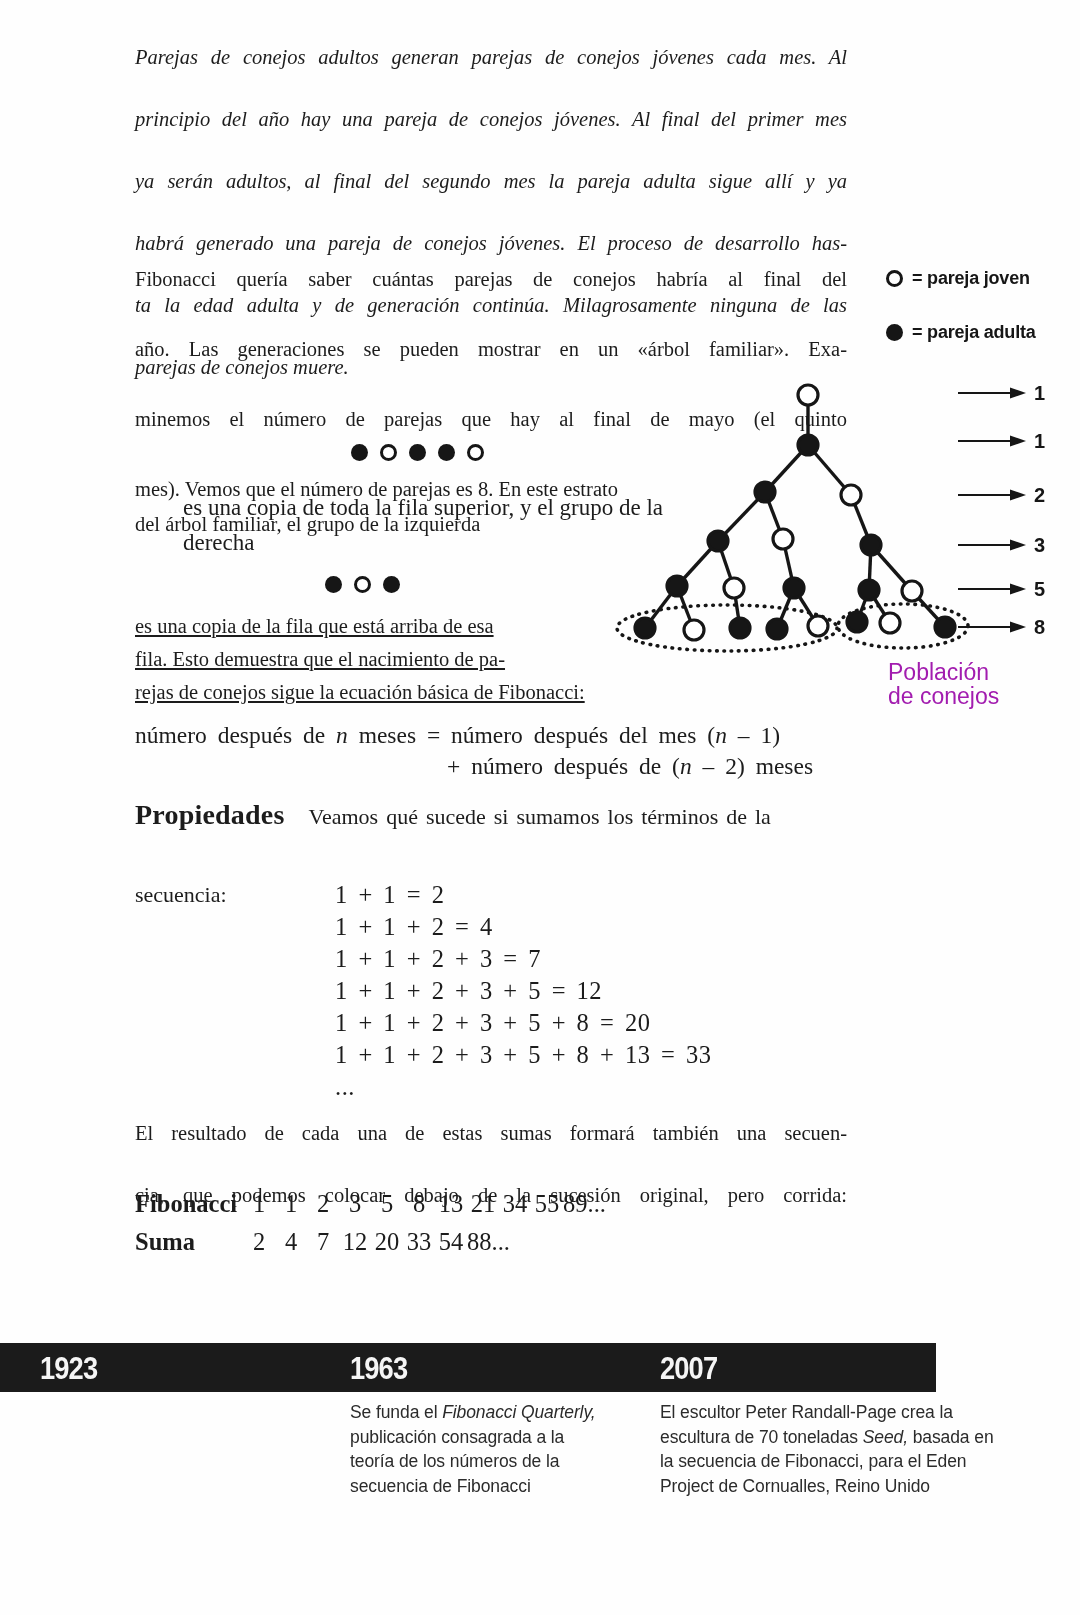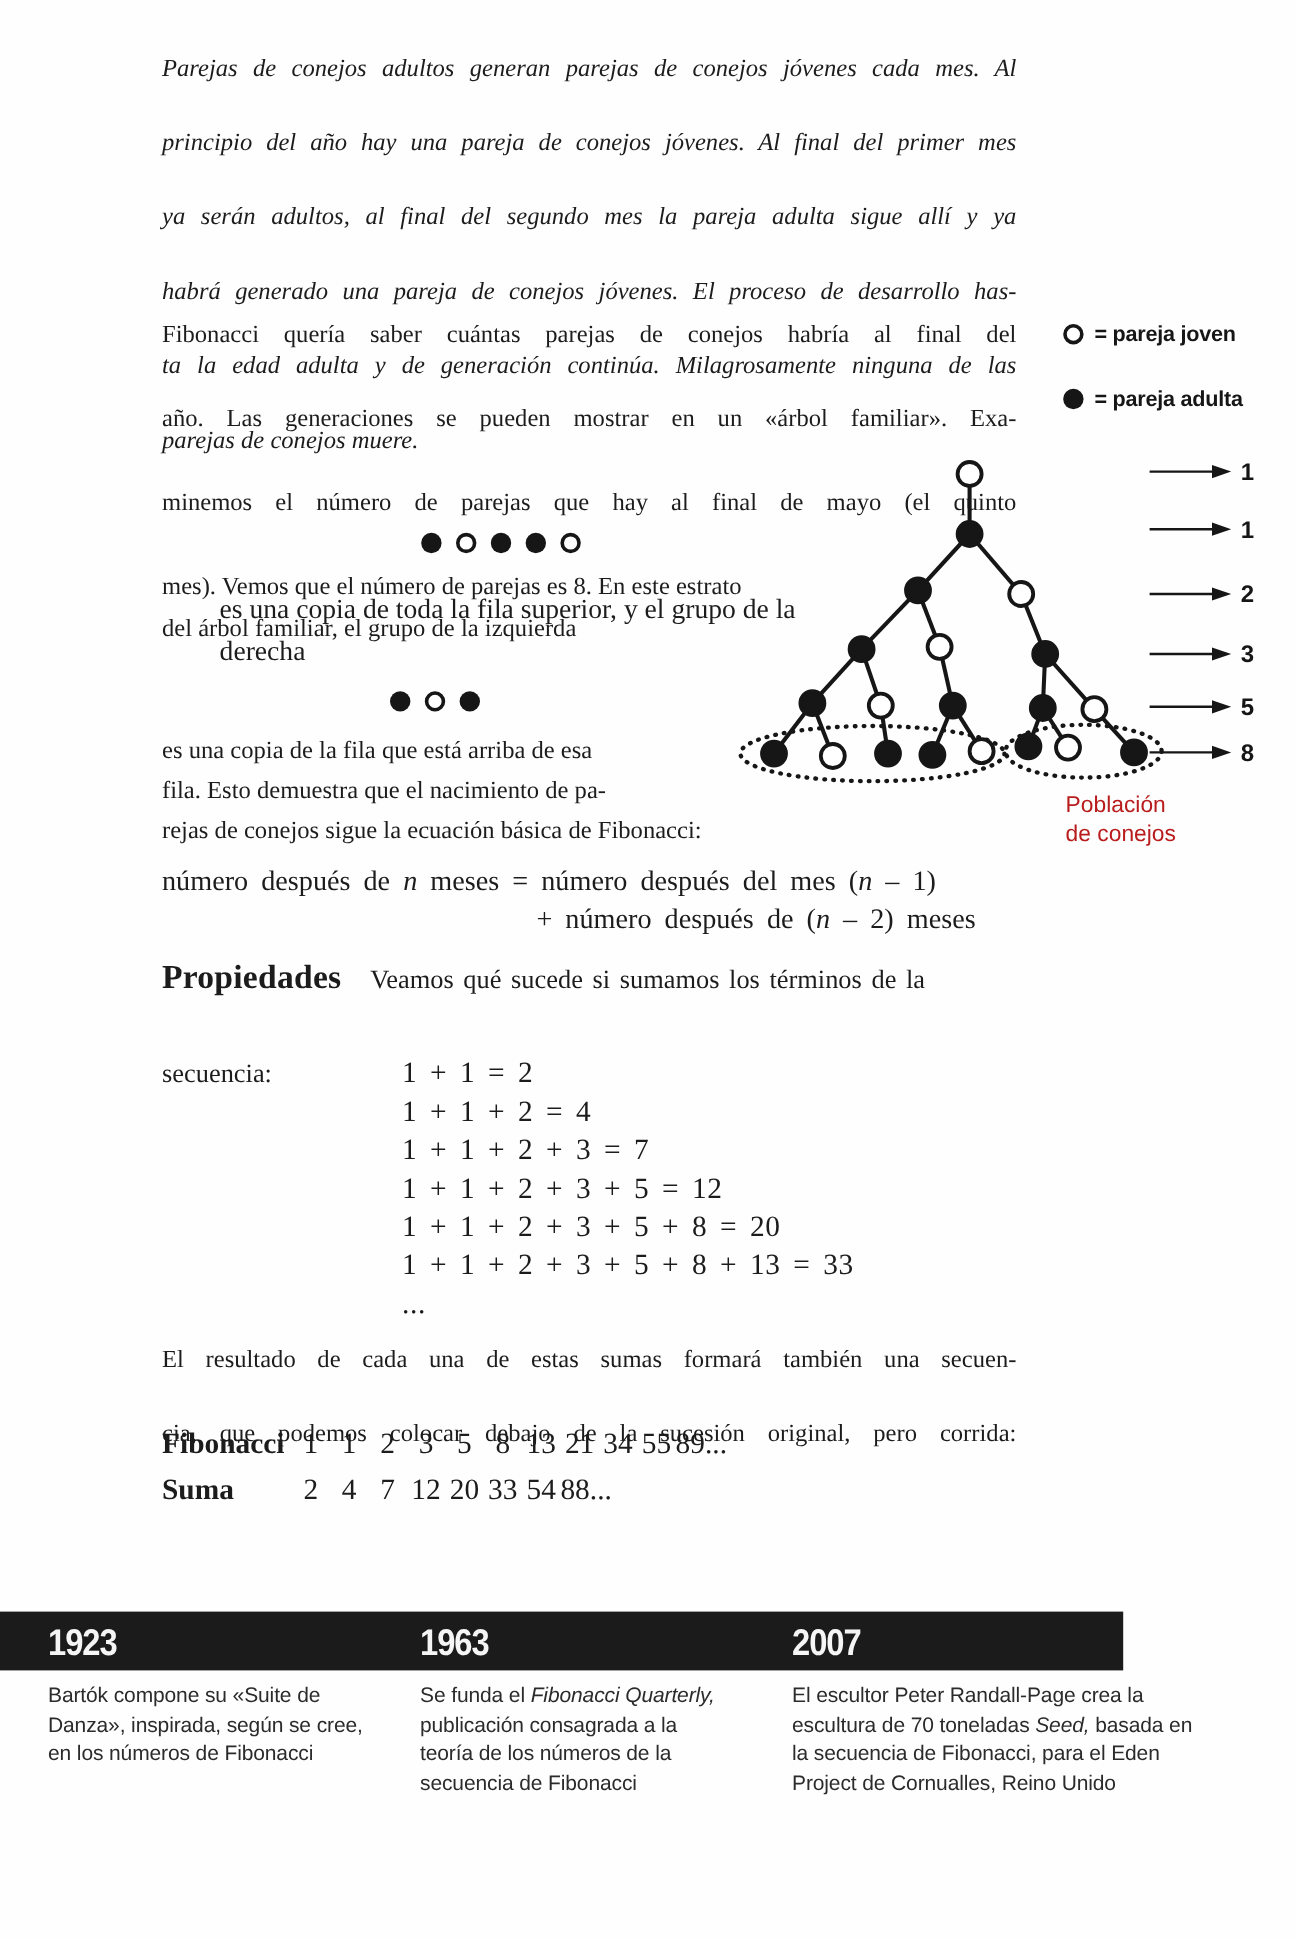--- a/index.html
+++ b/index.html
@@ -6,21 +6,21 @@
   .page{
     position:relative;width:1080px;height:1615px;background:#fefefe;
     margin:0 auto;overflow:hidden;
     font-family:"Liberation Serif",serif;color:#1c1c1c;
   }
   
   .abs{position:absolute;}
   .intro{left:135px;top:42px;width:712px;font-style:italic;font-size:20.5px;line-height:31px;}
   .para-fib{left:135px;top:262px;width:712px;font-size:20.5px;line-height:35px;}
   .copy-top{left:135px;top:490px;width:600px;font-size:23px;line-height:35px;margin-left:48px;}
-  .copy-bottom{left:135px;top:610px;width:600px;font-size:20.5px;line-height:33px;}
+  .copy-bottom{left:135px;top:610px;width:600px;font-size:20.5px;line-height:33px;text-decoration:underline;}
   .result{left:135px;top:1118px;width:712px;font-size:20.5px;line-height:31px;}
   .ln{white-space:nowrap;}
   
   .j-not-last .ln:not(:last-child),
   .j-first3 .ln:nth-child(-n+3),
   .j-all .ln{text-align:justify;white-space:normal;}
   .j-not-last .ln:not(:last-child)::after,
   .j-first3 .ln:nth-child(-n+3)::after,
   .j-all .ln::after{content:"";display:inline-block;width:100%;height:0;}
   
@@ -47,21 +47,21 @@
   .sums{left:335px;top:879px;font-size:24.5px;line-height:32px;
         word-spacing:4px;letter-spacing:0.5px;}
   
   .seq-table{left:135px;top:1190px;font-size:24.5px;}
   .trow{height:38px;white-space:nowrap;}
   .tlabel{display:inline-block;width:108px;font-weight:bold;}
   .tcell{display:inline-block;width:32px;text-align:center;}
   
   .tree-svg{left:590px;top:365px;}
   .fig-caption{left:888px;top:660px;font-family:"Liberation Sans",sans-serif;
-               font-size:19px;line-height:24px;color:#b91c1c;}
+               font-size:23px;line-height:24px;color:#a21caf;}
   
   .tl-bar{left:0;top:1343px;width:936px;height:49px;background:#1b1b1b;}
   .tl-year{position:absolute;top:8px;color:#f5f5f5;
            font-family:"Liberation Sans",sans-serif;font-weight:bold;font-size:31px;
            letter-spacing:-1px;transform:scaleX(0.88);transform-origin:0 50%;}
   .tl-year.y1{left:40px;} .tl-year.y2{left:350px;} .tl-year.y3{left:660px;}
   .tl-text{position:absolute;top:1400px;font-family:"Liberation Sans",sans-serif;
            font-size:17.5px;line-height:24.5px;color:#2b2b2b;letter-spacing:-0.1px;}
   .tl-text .ln{white-space:nowrap;}
   .tl-text.t1{left:40px;width:300px;}
@@ -219,25 +219,20 @@
   <div class="abs seq-table" id="seq-table">
       <div class="trow"><span class="tlabel">Fibonacci</span><span class="tcell">1</span><span class="tcell">1</span><span class="tcell">2</span><span class="tcell">3</span><span class="tcell">5</span><span class="tcell">8</span><span class="tcell">13</span><span class="tcell">21</span><span class="tcell">34</span><span class="tcell">55</span><span class="tcell">89...</span></div>
       <div class="trow"><span class="tlabel">Suma</span><span class="tcell">2</span><span class="tcell">4</span><span class="tcell">7</span><span class="tcell">12</span><span class="tcell">20</span><span class="tcell">33</span><span class="tcell">54</span><span class="tcell">88...</span></div>
     </div>
 
   <div class="abs tl-bar">
     <span class="tl-year y1">1923</span>
     <span class="tl-year y2">1963</span>
     <span class="tl-year y3">2007</span>
   </div>
-  <div class="tl-text t1">
-      <div class="ln"><span>Bartók compone su «Suite de</span></div>
-      <div class="ln"><span>Danza», inspirada, según se cree,</span></div>
-      <div class="ln"><span>en los números de Fibonacci</span></div>
-    </div>
   <div class="tl-text t2">
       <div class="ln"><span>Se funda el </span><i>Fibonacci Quarterly,</i></div>
       <div class="ln"><span>publicación consagrada a la</span></div>
       <div class="ln"><span>teoría de los números de la</span></div>
       <div class="ln"><span>secuencia de Fibonacci</span></div>
     </div>
   <div class="tl-text t3">
       <div class="ln"><span>El escultor Peter Randall-Page crea la</span></div>
       <div class="ln"><span>escultura de 70 toneladas </span><i>Seed,</i><span> basada en</span></div>
       <div class="ln"><span>la secuencia de Fibonacci, para el Eden</span></div>

